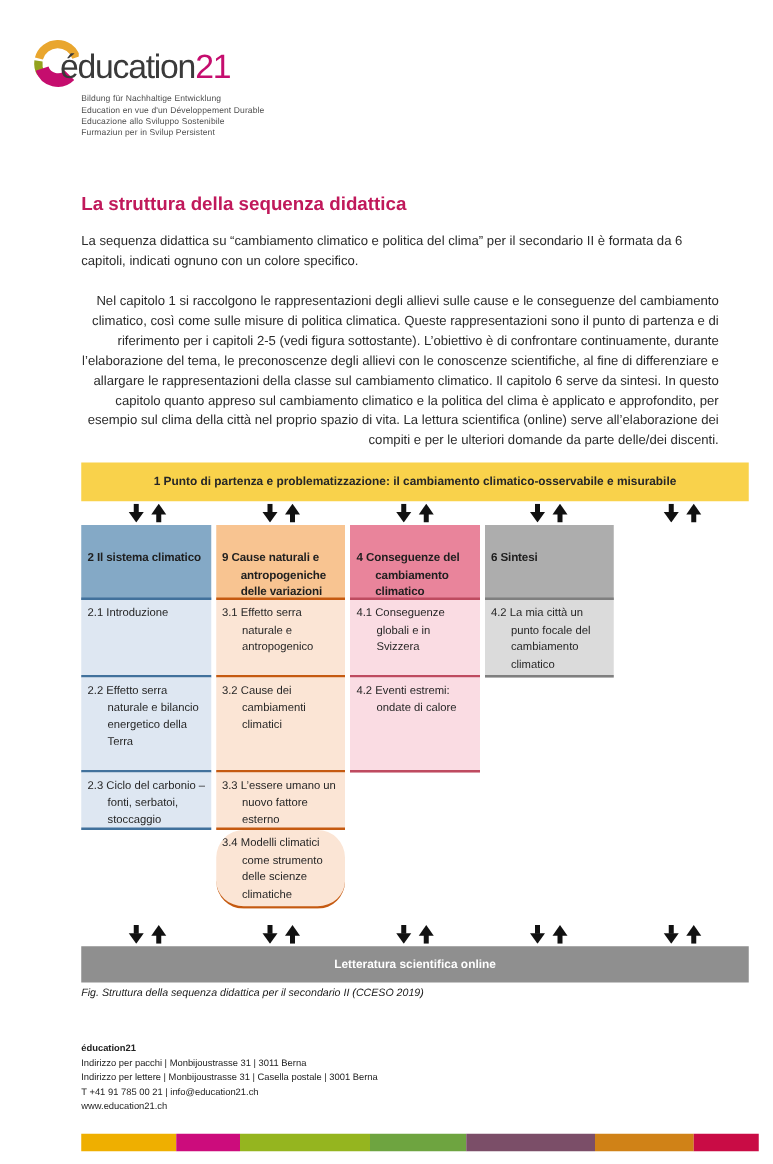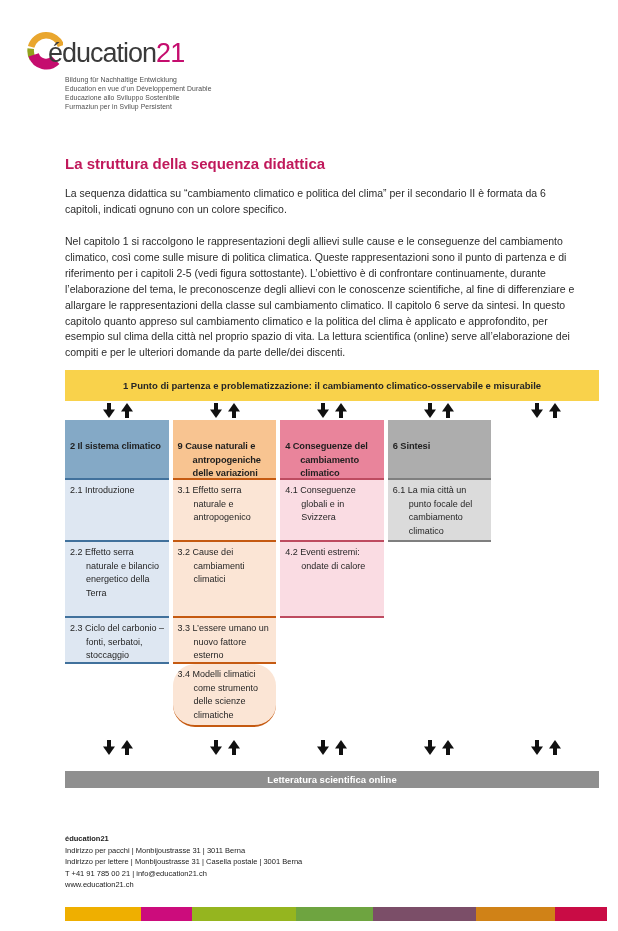--- a/index.html
+++ b/index.html
@@ -10,27 +10,27 @@
   
   #logo{position:absolute;left:27px;top:16px;width:330px;height:110px;}
   #logo-mark{position:absolute;left:0;top:9px;}
   #wordmark{position:absolute;left:21px;top:22px;font-size:27px;letter-spacing:-1px;color:#3a3a3a;white-space:nowrap;}
   #wordmark .num{color:#C50D6E;}
   #taglines{position:absolute;left:38px;top:59px;font-size:6.8px;line-height:9px;color:#4d4d4d;letter-spacing:0.1px;}
   
   #title{position:absolute;left:65px;top:155px;font-size:15px;font-weight:bold;color:#C0195B;}
   .para{position:absolute;left:65px;width:510px;font-size:10.5px;line-height:15.9px;color:#2b2b2b;text-align:left;}
   #para1{top:186px;}
-  #para2{top:234px;}
+  #para2{top:234px;text-align:right;}
   
   #figure{position:absolute;left:65px;top:370px;width:534px;}
   .banner{width:534px;box-sizing:border-box;display:flex;align-items:center;justify-content:center;
           font-weight:bold;font-size:9.5px;}
   #top-banner{height:31px;background:#F9D24B;color:#262626;}
-  #bottom-banner{height:17px;background:#8F8F8F;color:#ffffff;margin-top:16px;}
+  #bottom-banner{height:29px;background:#8F8F8F;color:#ffffff;margin-top:2px;}
   .arrow-row{display:grid;grid-template-columns:repeat(5,1fr);height:19px;align-items:center;justify-items:center;}
   .arrow-row.bottom{height:15px;margin-top:13px;}
   .cols{display:grid;grid-template-columns:repeat(5,103.6px);column-gap:4px;align-items:start;}
   .col{display:flex;flex-direction:column;}
   .hdr{
     background:var(--hdr);border-bottom:2px solid var(--brd);
     height:60px;box-sizing:border-box;overflow:hidden;
     font-weight:bold;font-size:9.3px;line-height:13.5px;color:#1f1f1f;
     padding:20px 3px 0 20px;text-indent:-15px;letter-spacing:-0.1px;
   }
@@ -122,21 +122,21 @@
         <div class="cell rh3">3.3 L’essere umano un nuovo fattore esterno</div>
         <div class="cell rh4">3.4 Modelli climatici come strumento delle scienze climatiche</div>
       </div>
       <div class="col" style="--hdr: #E9849B; --cell: #FADCE3; --brd: #BE4B60;">
         <div class="hdr">4 Conseguenze del cambiamento climatico</div>
         <div class="cell rh1">4.1 Conseguenze globali e in Svizzera</div>
         <div class="cell rh2">4.2 Eventi estremi: ondate di calore</div>
       </div>
       <div class="col" style="--hdr: #ADADAD; --cell: #DBDBDB; --brd: #7F7F7F;">
         <div class="hdr">6 Sintesi</div>
-        <div class="cell rh1">6.1 La mia città un punto focale del cambiamento climatico</div>
+        <div class="cell rh1">4.2 La mia città un punto focale del cambiamento climatico</div>
       </div>
     </div>
 
     <div class="arrow-row bottom">
       <svg width="34" height="15" viewBox="0 0 34 15">
           <rect x="6" y="0" width="4" height="7" fill="#111"></rect>
           <polygon points="2,6.5 14,6.5 8,15" fill="#111"></polygon>
           <rect x="24" y="8" width="4" height="7" fill="#111"></rect>
           <polygon points="20,8.5 32,8.5 26,0" fill="#111"></polygon>
         </svg>
@@ -162,20 +162,21 @@
           <rect x="6" y="0" width="4" height="7" fill="#111"></rect>
           <polygon points="2,6.5 14,6.5 8,15" fill="#111"></polygon>
           <rect x="24" y="8" width="4" height="7" fill="#111"></rect>
           <polygon points="20,8.5 32,8.5 26,0" fill="#111"></polygon>
         </svg>
     </div>
 
     <div id="bottom-banner" class="banner">Letteratura scientifica online</div>
   </div>
 
+  <div id="caption">Fig. Struttura della sequenza didattica per il secondario II (CCESO 2019)</div>
 
   <div id="footer">
     <div class="fname">éducation21</div>
     <div>Indirizzo per pacchi | Monbijoustrasse 31 | 3011 Berna</div>
     <div>Indirizzo per lettere | Monbijoustrasse 31 | Casella postale | 3001 Berna</div>
     <div>T +41 91 785 00 21 | info@education21.ch</div>
     <div>www.education21.ch</div>
   </div>
 
   <div id="footer-bar">

